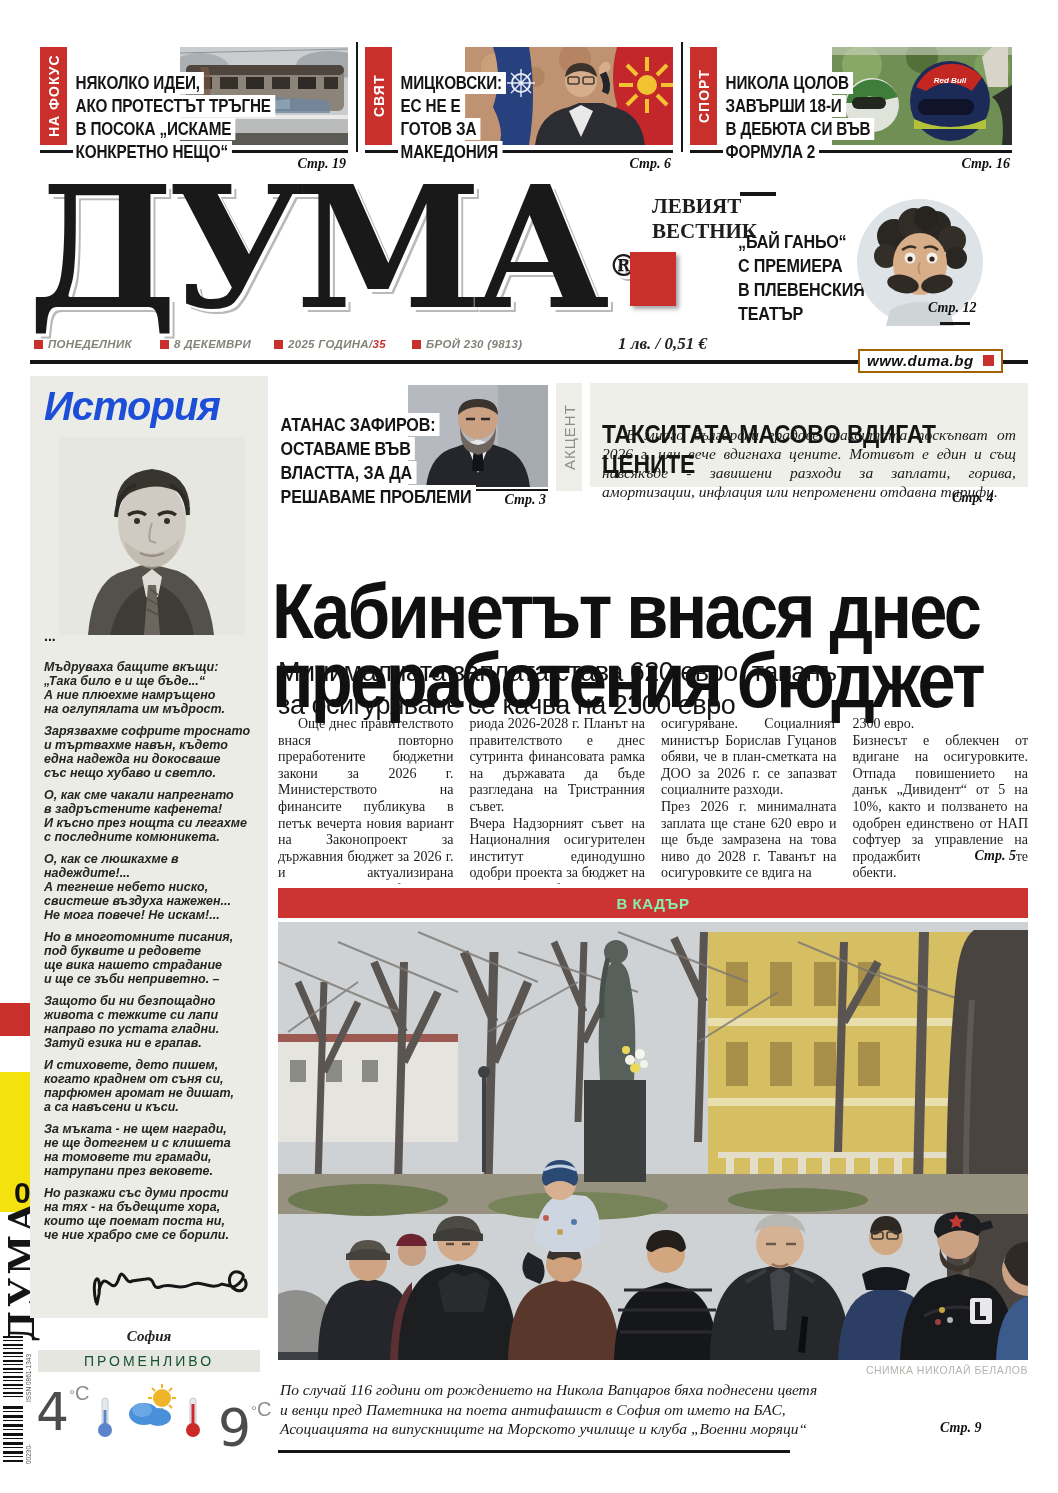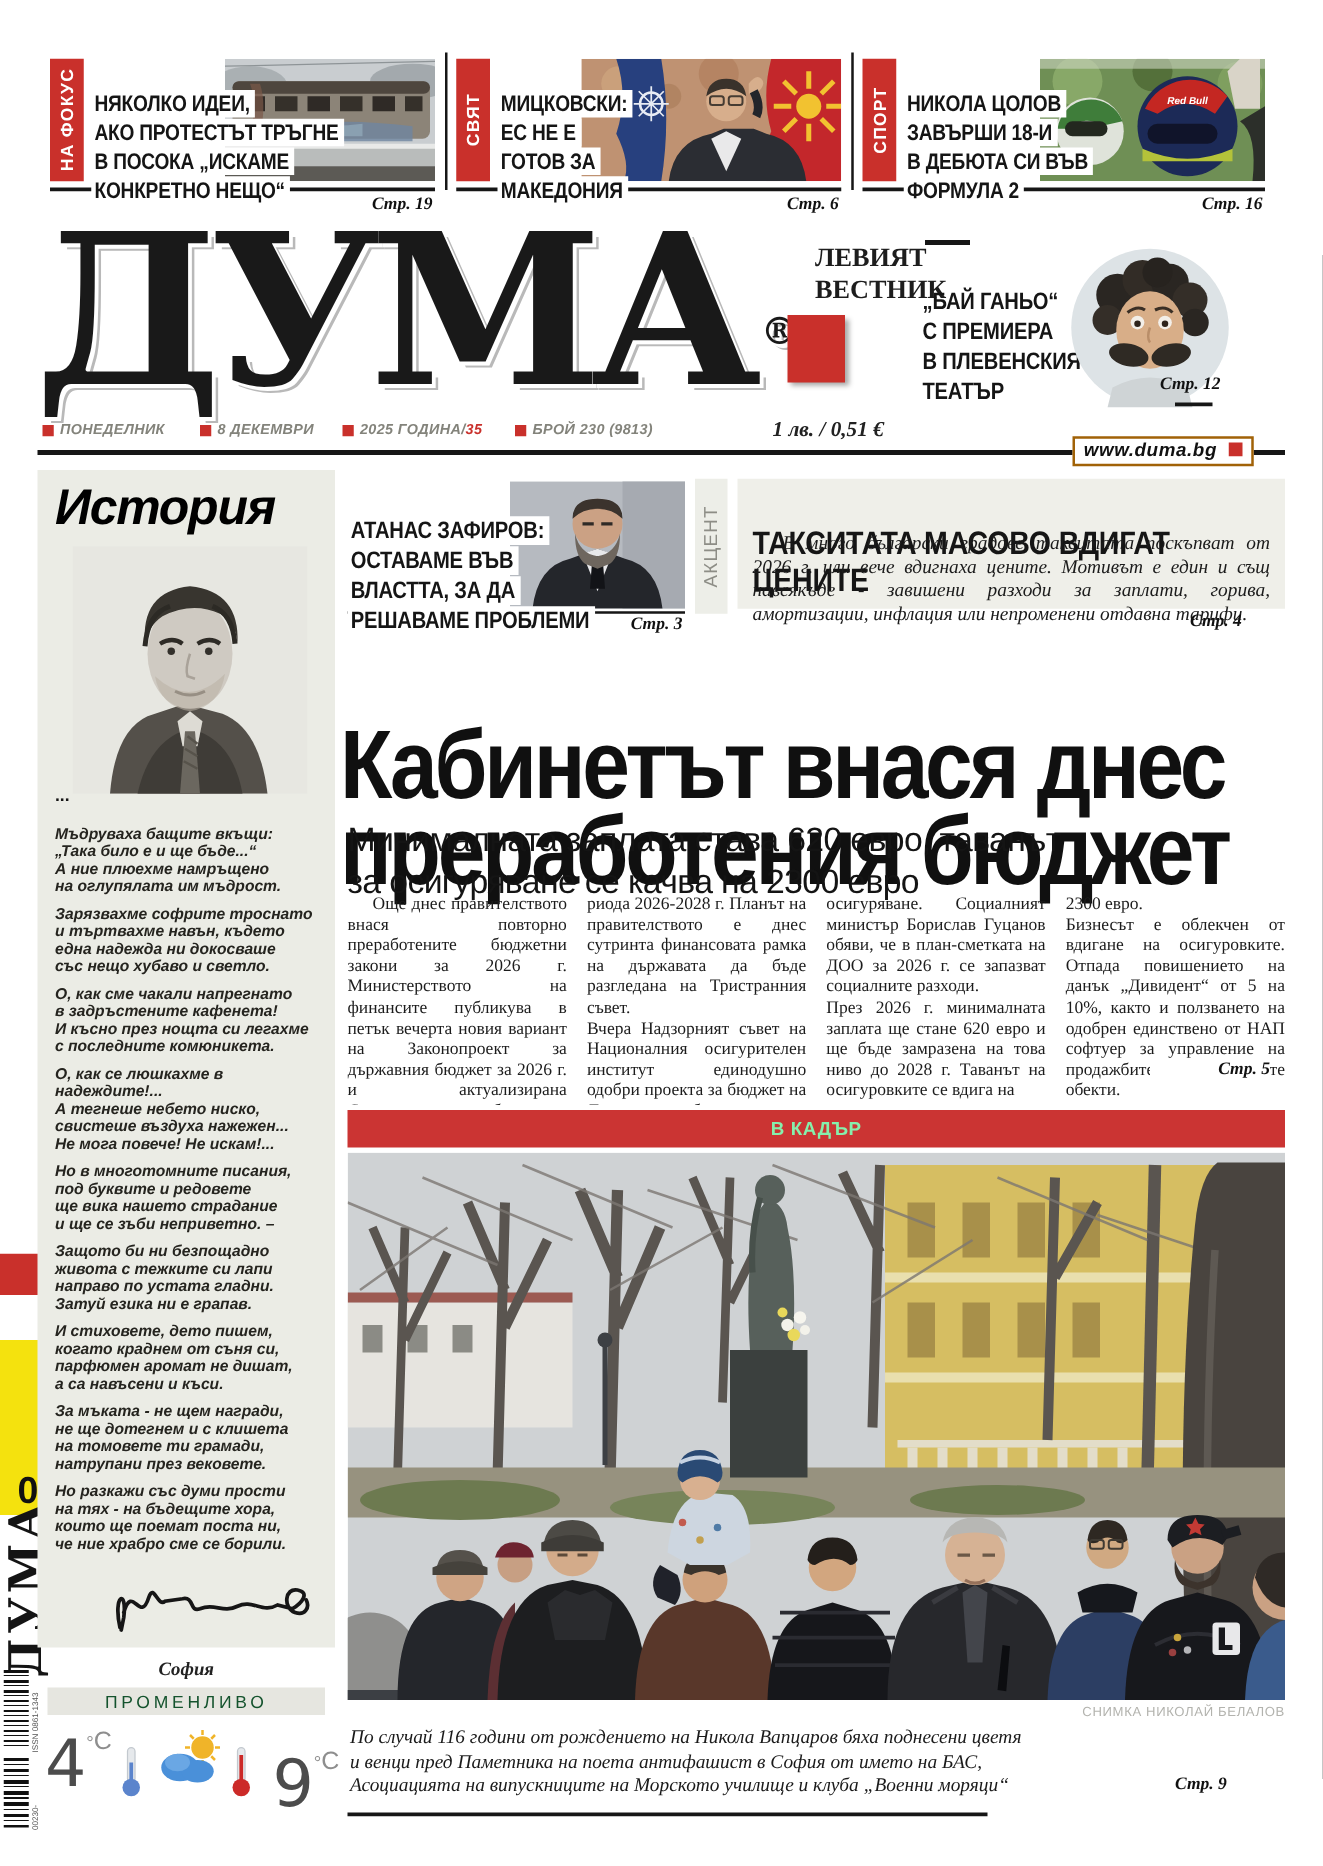--- a/index.html
+++ b/index.html
@@ -217,21 +217,21 @@
   <div class="abs" style="left:0;top:1072px;width:42px;height:140px;background:#f4e20e;">
     <span class="abs" style="left:14px;bottom:2px;font-weight:700;font-size:30px;color:#111;">0</span>
   </div>
   <div class="abs" style="left:0px;top:1222px;height:120px;writing-mode:vertical-rl;transform:rotate(180deg);font-family:'DejaVu Serif',serif;font-weight:700;font-size:36px;letter-spacing:3px;color:#141414;">ДУМА</div>
   <div class="abs" style="left:3px;top:1336px;width:20px;height:64px;background:repeating-linear-gradient(to bottom,#111 0 2px,#fff 2px 4px,#111 4px 5px,#fff 5px 8px);"></div>
   <div class="abs" style="left:25px;top:1336px;height:66px;writing-mode:vertical-rl;transform:rotate(180deg);font-size:6.5px;color:#555;">ISSN 0861-1343</div>
   <div class="abs" style="left:3px;top:1406px;width:20px;height:56px;background:repeating-linear-gradient(to bottom,#111 0 3px,#fff 3px 5px,#111 5px 6px,#fff 6px 9px);"></div>
   <div class="abs" style="left:25px;top:1406px;height:58px;writing-mode:vertical-rl;transform:rotate(180deg);font-size:6.5px;color:#555;">00230-</div>
 
   <div class="abs" style="left:30px;top:376px;width:238px;height:942px;background:#ebece5;">
-    <div class="abs" style="left:14px;top:8px;font-style:italic;font-weight:700;font-size:40px;color:#000000;letter-spacing:-1px;">История</div>
+    <div class="abs" style="left:14px;top:8px;font-style:italic;font-weight:700;font-size:40px;color:#1d4ed8;letter-spacing:-1px;">История</div>
     <div class="abs" style="left:28px;top:61px;width:188px;height:198px;">
       <svg width="188" height="198" viewBox="0 0 188 198">
         <rect width="188" height="198" fill="#e7e7e1"></rect>
         <path d="M30,198 q4,-50 30,-62 l30,-10 30,8 q30,12 36,64 z" fill="#54504a"></path>
         <path d="M52,198 q10,-44 42,-52 q34,8 42,52 z" fill="#3f3c37"></path>
         <path d="M84,140 l10,-8 10,8 -4,20 -12,0 z" fill="#dddbd4"></path>
         <path d="M90,148 l8,0 4,50 -16,0 z" fill="#6b675f"></path>
         <path d="M92,152 l8,6 M90,162 l10,6 M89,172 l11,6" stroke="#57534b" stroke-width="2"></path>
         <ellipse cx="94" cy="86" rx="34" ry="44" fill="#cfcac2"></ellipse>
         <path d="M58,80 q-4,-44 36,-48 q40,4 38,46 q-2,-20 -14,-24 q-22,-10 -46,2 q-12,8 -14,24z" fill="#38352f"></path>

